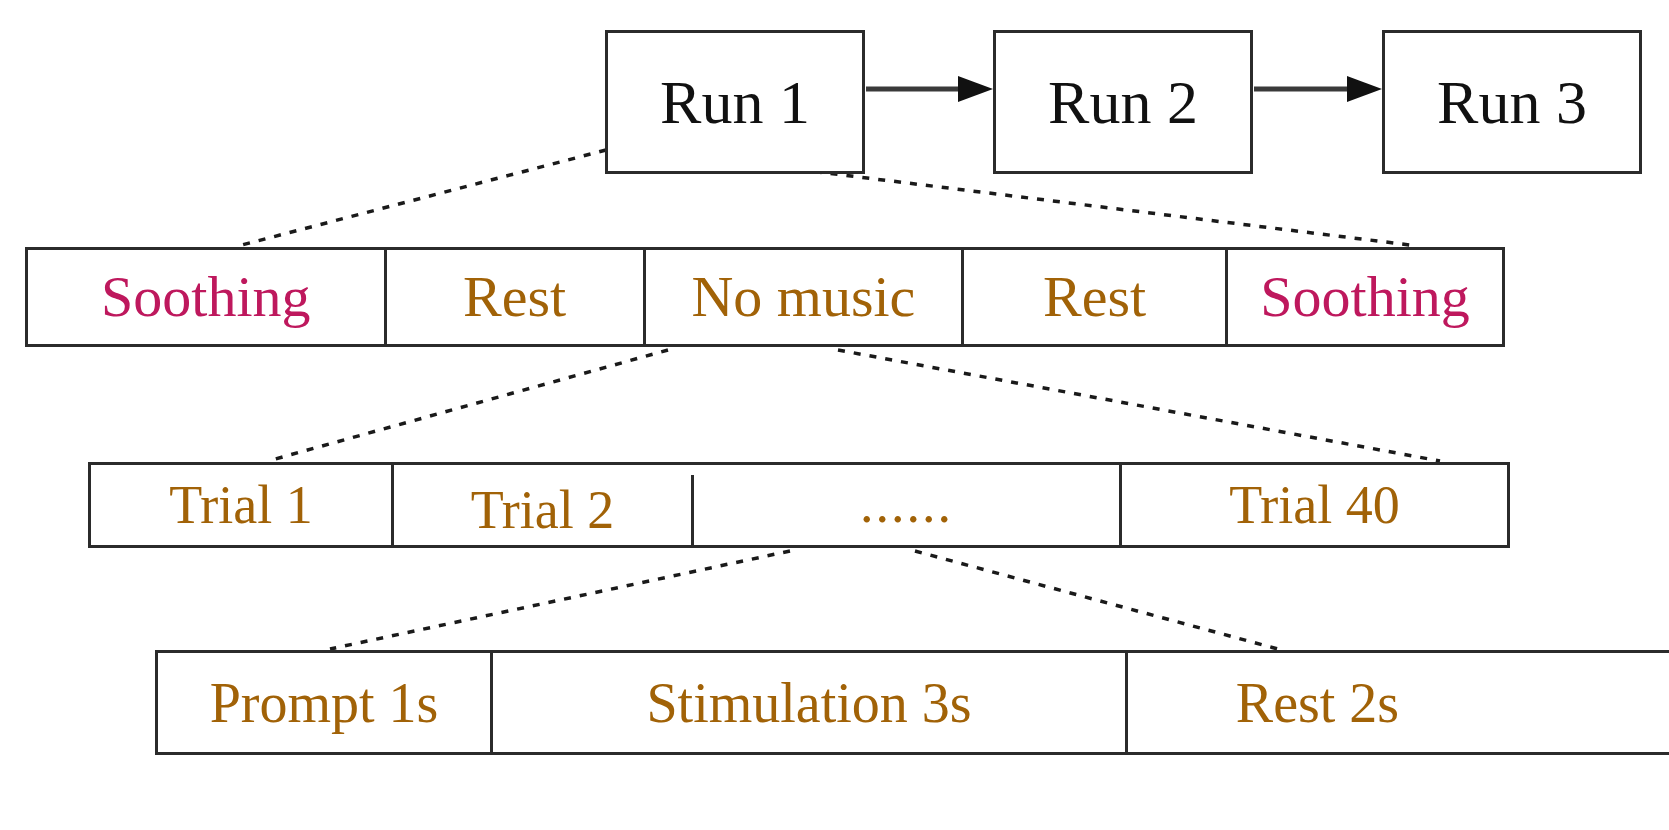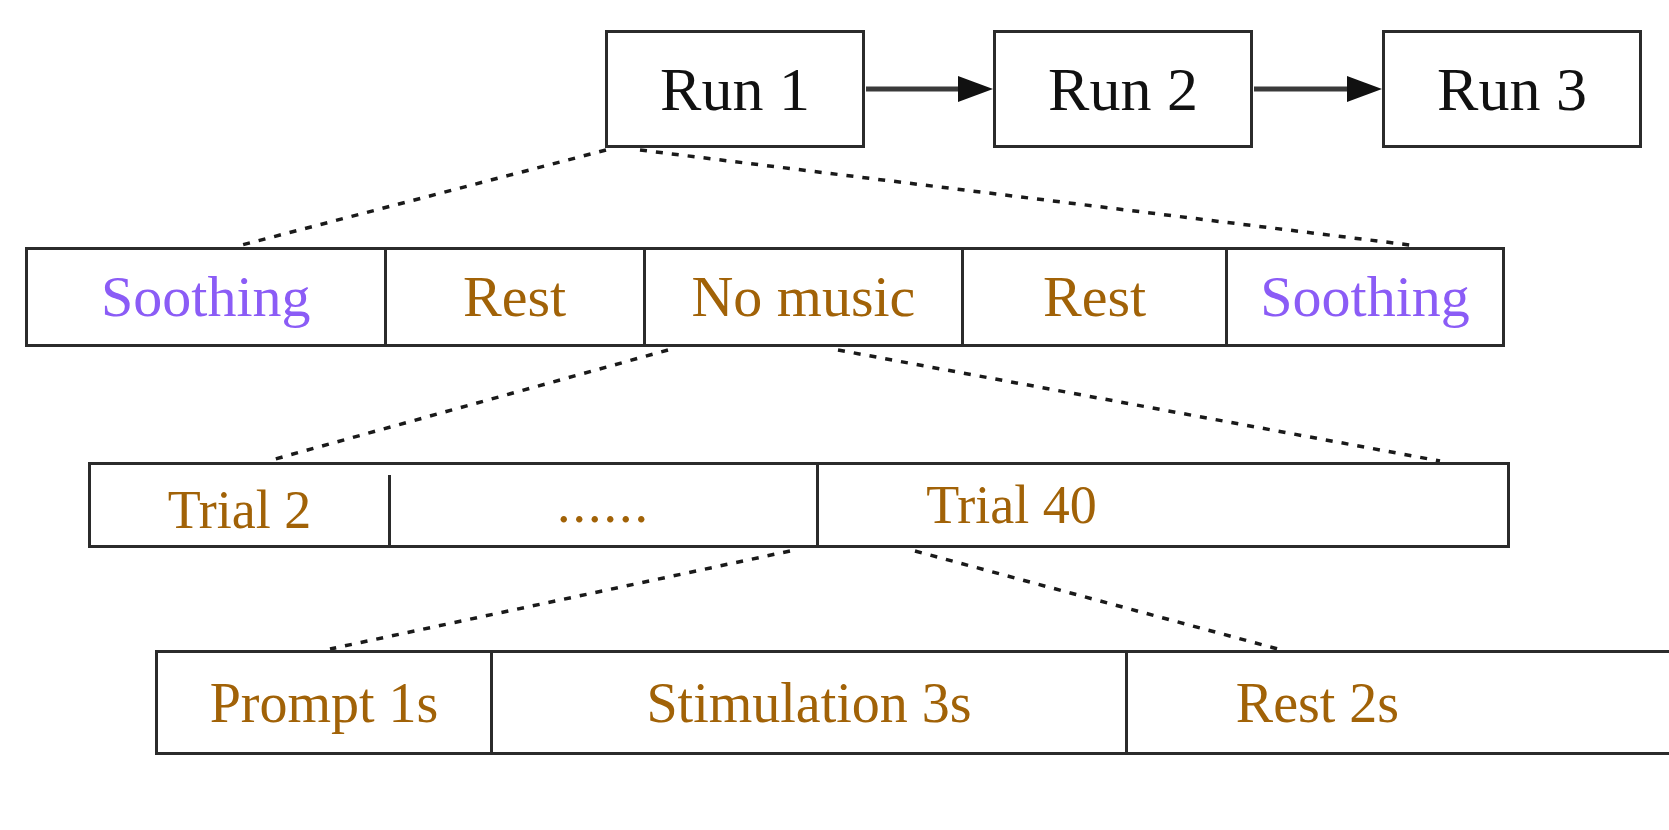--- a/index.html
+++ b/index.html
@@ -28,21 +28,21 @@
     align-items: center;
     justify-content: center;
     color: #111111;
     white-space: nowrap;
     line-height: 1;
     z-index: 3;
   }
   
   .run-box {
     top: 30px;
-    height: 118px;
+    height: 144px;
     width: 260px;
     font-size: 62px;
   }
   #run-1 { left: 605px; }
   #run-2 { left: 993px; }
   #run-3 { left: 1382px; }
 
   
   .strip {
     position: absolute;
@@ -70,21 +70,21 @@
     top: 247px;
     width: 1480px;
     height: 100px;
     font-size: 58px;
   }
   #row-conditions .cell.c0 { width: 360px; }
   #row-conditions .cell.c1 { width: 260px; }
   #row-conditions .cell.c2 { width: 320px; }
   #row-conditions .cell.c3 { width: 265px; }
   #row-conditions .cell.c4 { width: 275px; }
-  .dim { color: #8b5cf6; }
+  .dim { color: #be185d; }
 
   
   #row-trials {
     left: 88px;
     top: 462px;
     width: 1422px;
     height: 86px;
     font-size: 54px;
   }
   #row-trials .cell.c0 { width: 303px; }
@@ -171,20 +171,21 @@
 
   <div class="strip" id="row-conditions">
     <div class="cell c0 dim">Soothing</div>
     <div class="cell c1">Rest</div>
     <div class="cell c2">No music</div>
     <div class="cell c3">Rest</div>
     <div class="cell c4 dim">Soothing</div>
   </div>
 
   <div class="strip" id="row-trials">
+    <div class="cell c0">Trial 1</div>
     <div class="cell c1">Trial 2</div>
     <div class="cell c2 ellipsis-cell">......</div>
     <div class="cell c3">Trial 40</div>
   </div>
 
   <div class="strip" id="row-timing">
     <div class="cell c0">Prompt 1s</div>
     <div class="cell c1">Stimulation 3s</div>
     <div class="cell c2">Rest 2s</div>
   </div>

